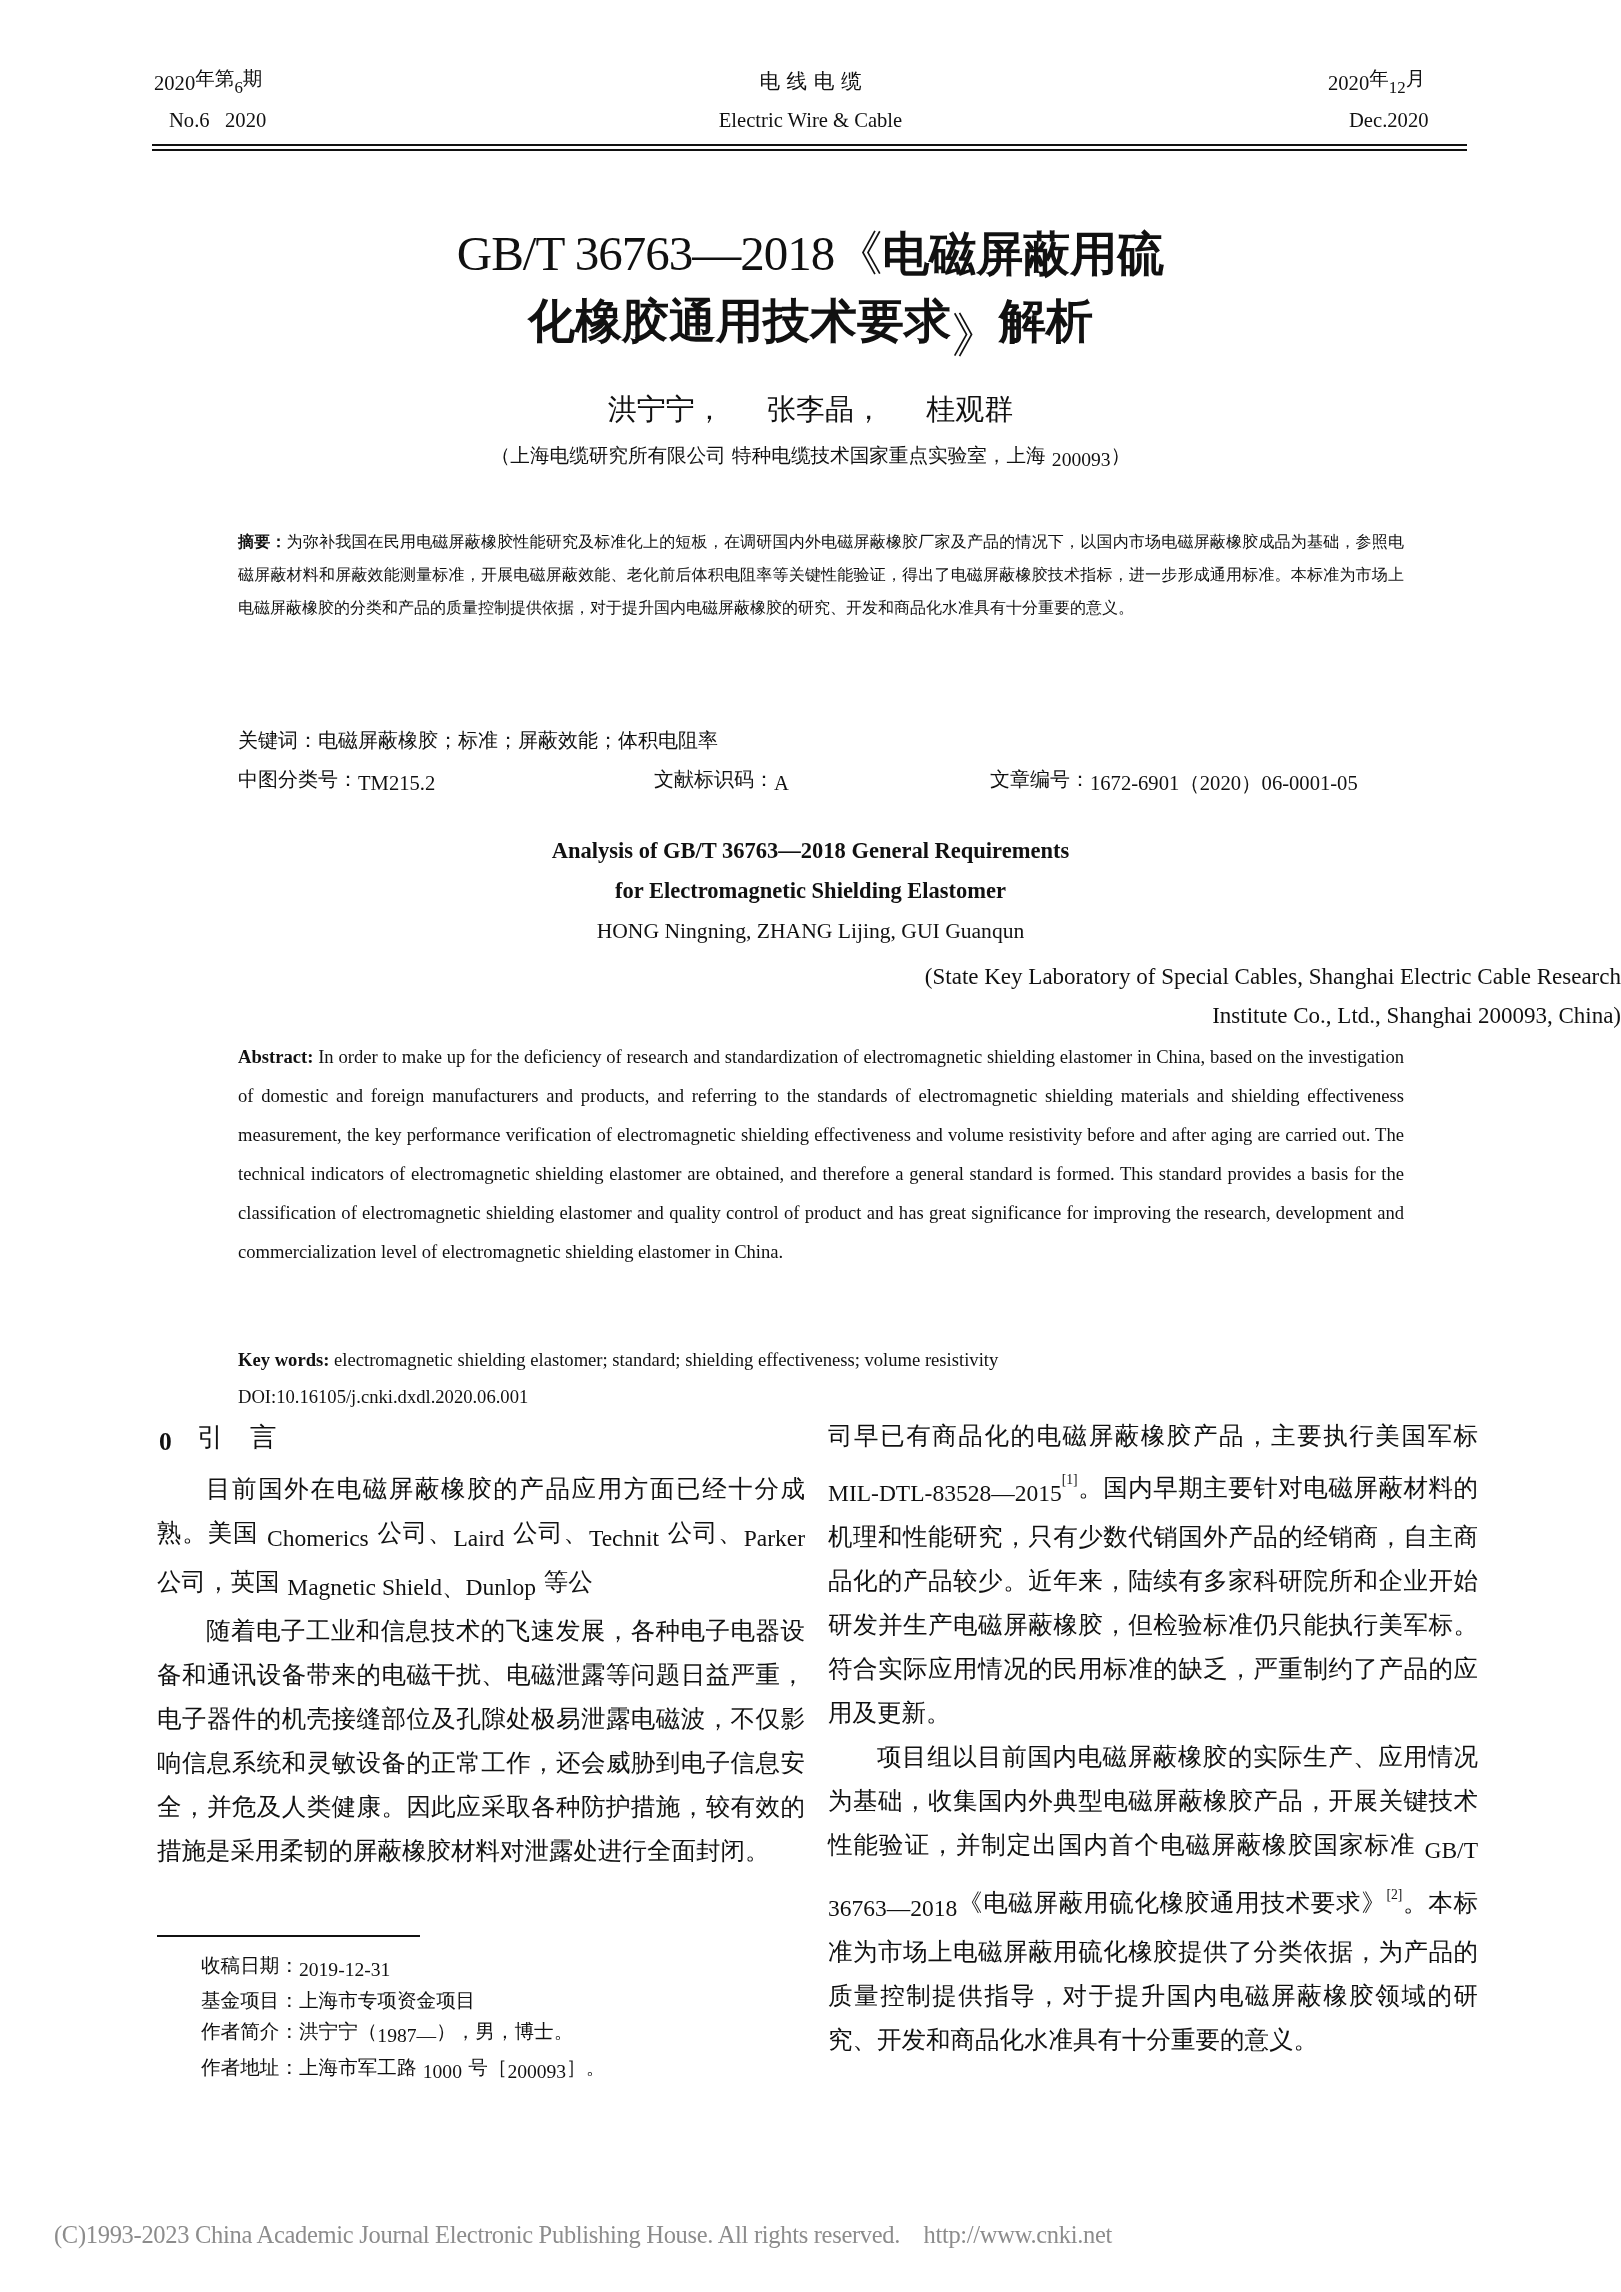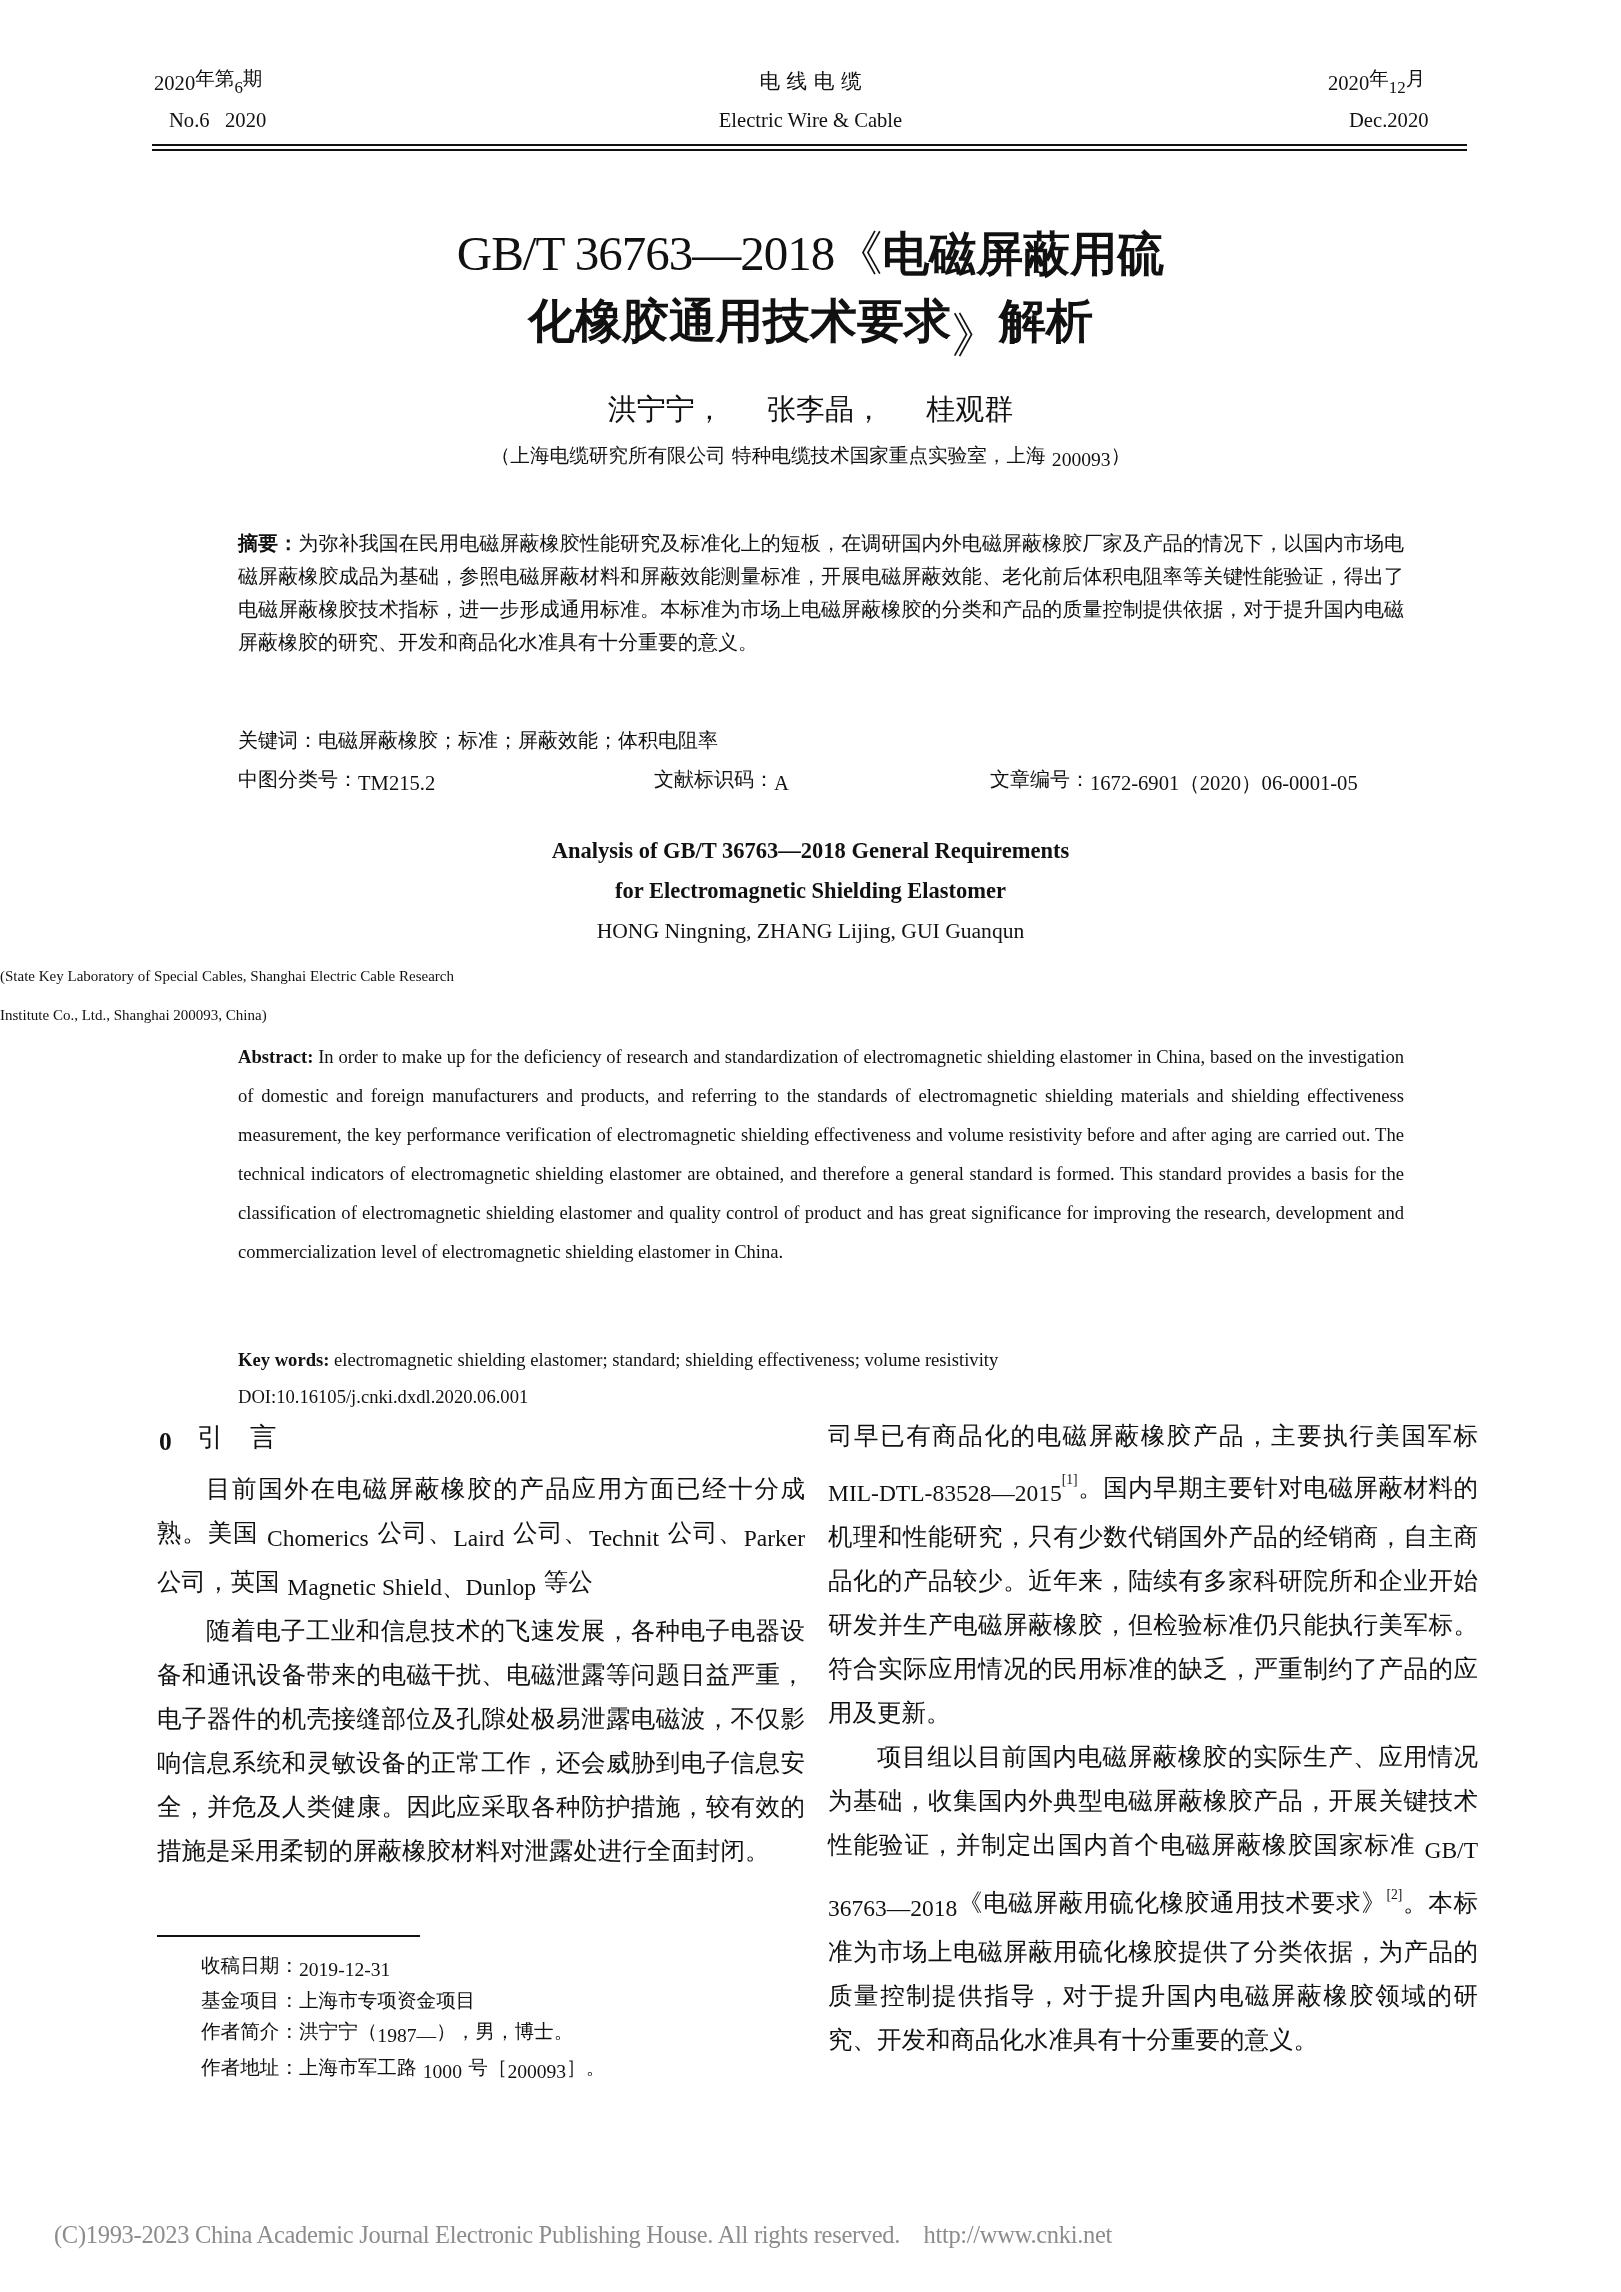--- a/index.html
+++ b/index.html
@@ -16,28 +16,28 @@
 
   
   .title { left:0; width:1621px; text-align:center; font-size:51px; line-height:65px; white-space:nowrap; }
   .title .ser { font-family:"Liberation Serif",serif; font-size:49px; letter-spacing:-1px; }
   .title .cj { font-family:"DejaVu Sans",sans-serif; font-weight:bold; font-size:47px;margin-top:47px; }
   .authors { left:0; width:1621px; text-align:center; font-size:29px; font-family:"DejaVu Sans",sans-serif; word-spacing:0; }
   .authors span { margin:0 21.6px; }
   .affil { left:0; width:1621px; text-align:center; font-size:19.6px; font-family:"DejaVu Sans",sans-serif; }
 
   
-  .cnabs { left:238px; width:1166px; font-size:20px; line-height:33px; font-family:Liberation Sans, sans-serif; text-align:justify; }
+  .cnabs { left:238px; width:1166px; font-size:16px; line-height:33px; font-family:Liberation Mono, monospace; text-align:justify; }
   .meta-line { font-size:20px; font-family:"DejaVu Sans",sans-serif; white-space:nowrap; }
   .meta-line .val { font-family:"Liberation Serif",serif; font-size:20.6px; vertical-align:-0.2em; }
 
   
   .en-title { left:0; width:1621px; text-align:center; font-weight:bold; font-size:22.5px; line-height:40px; font-family:"Liberation Serif",serif; }
   .en-auth { left:0; width:1621px; text-align:center; font-size:21.6px; font-family:"Liberation Serif",serif; }
-  .en-affil { left:0; width:1621px; text-align:left; font-size:15px; line-height:39px; font-family:"Liberation Serif",serif; }
+  .en-affil { left:0; width:1621px; text-align:right; font-size:23px; line-height:39px; font-family:"Liberation Serif",serif; }
   .enabs { left:238px; width:1166px; font-size:18.6px; line-height:39px; text-align:justify; text-align-last:left; font-family:"Liberation Serif",serif; }
   .enabs b { font-weight:bold; }
   .kw { left:238px; width:1166px; font-size:18.6px; font-family:"Liberation Serif",serif; white-space:nowrap; }
   .doi { left:238px; font-size:18.6px; font-family:"Liberation Serif",serif; }
 
   
   .col { font-family:"DejaVu Sans",sans-serif; font-size:24.5px; line-height:44px; text-align:justify; }
   .col .en { font-family:"Liberation Serif",serif; font-size:23.5px; vertical-align:-0.22em; }
   .col p { margin:0; text-indent:2em; }
   .sec-head { font-family:"DejaVu Sans",sans-serif; font-size:26.5px; }

